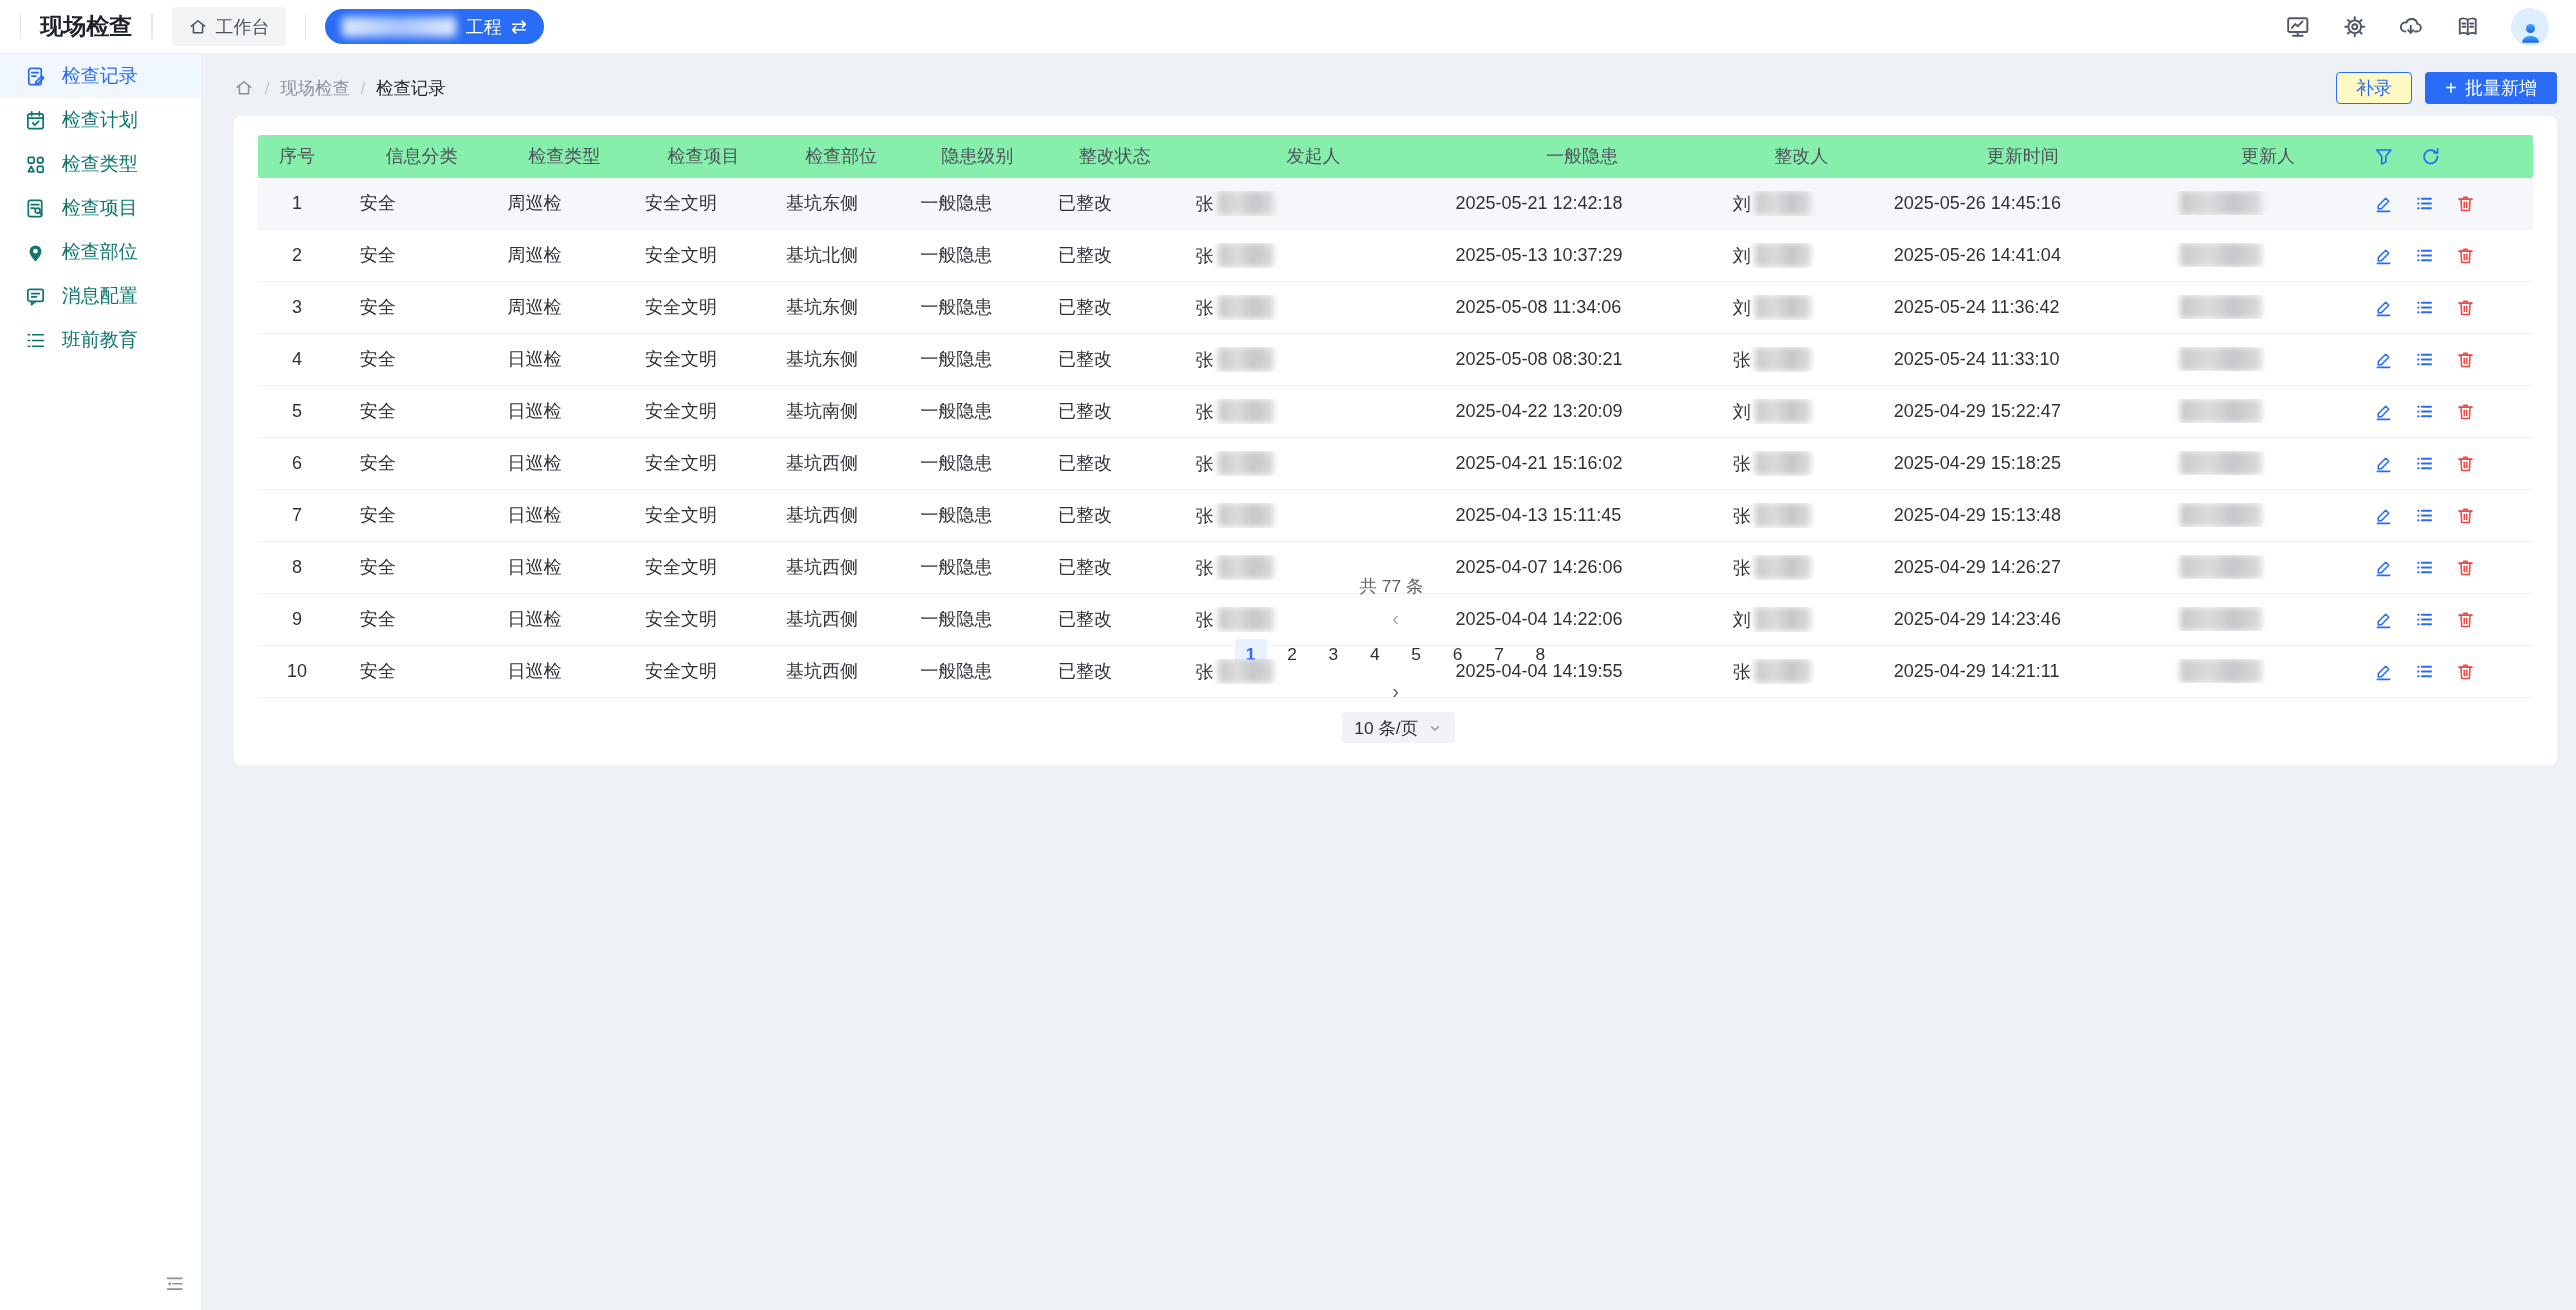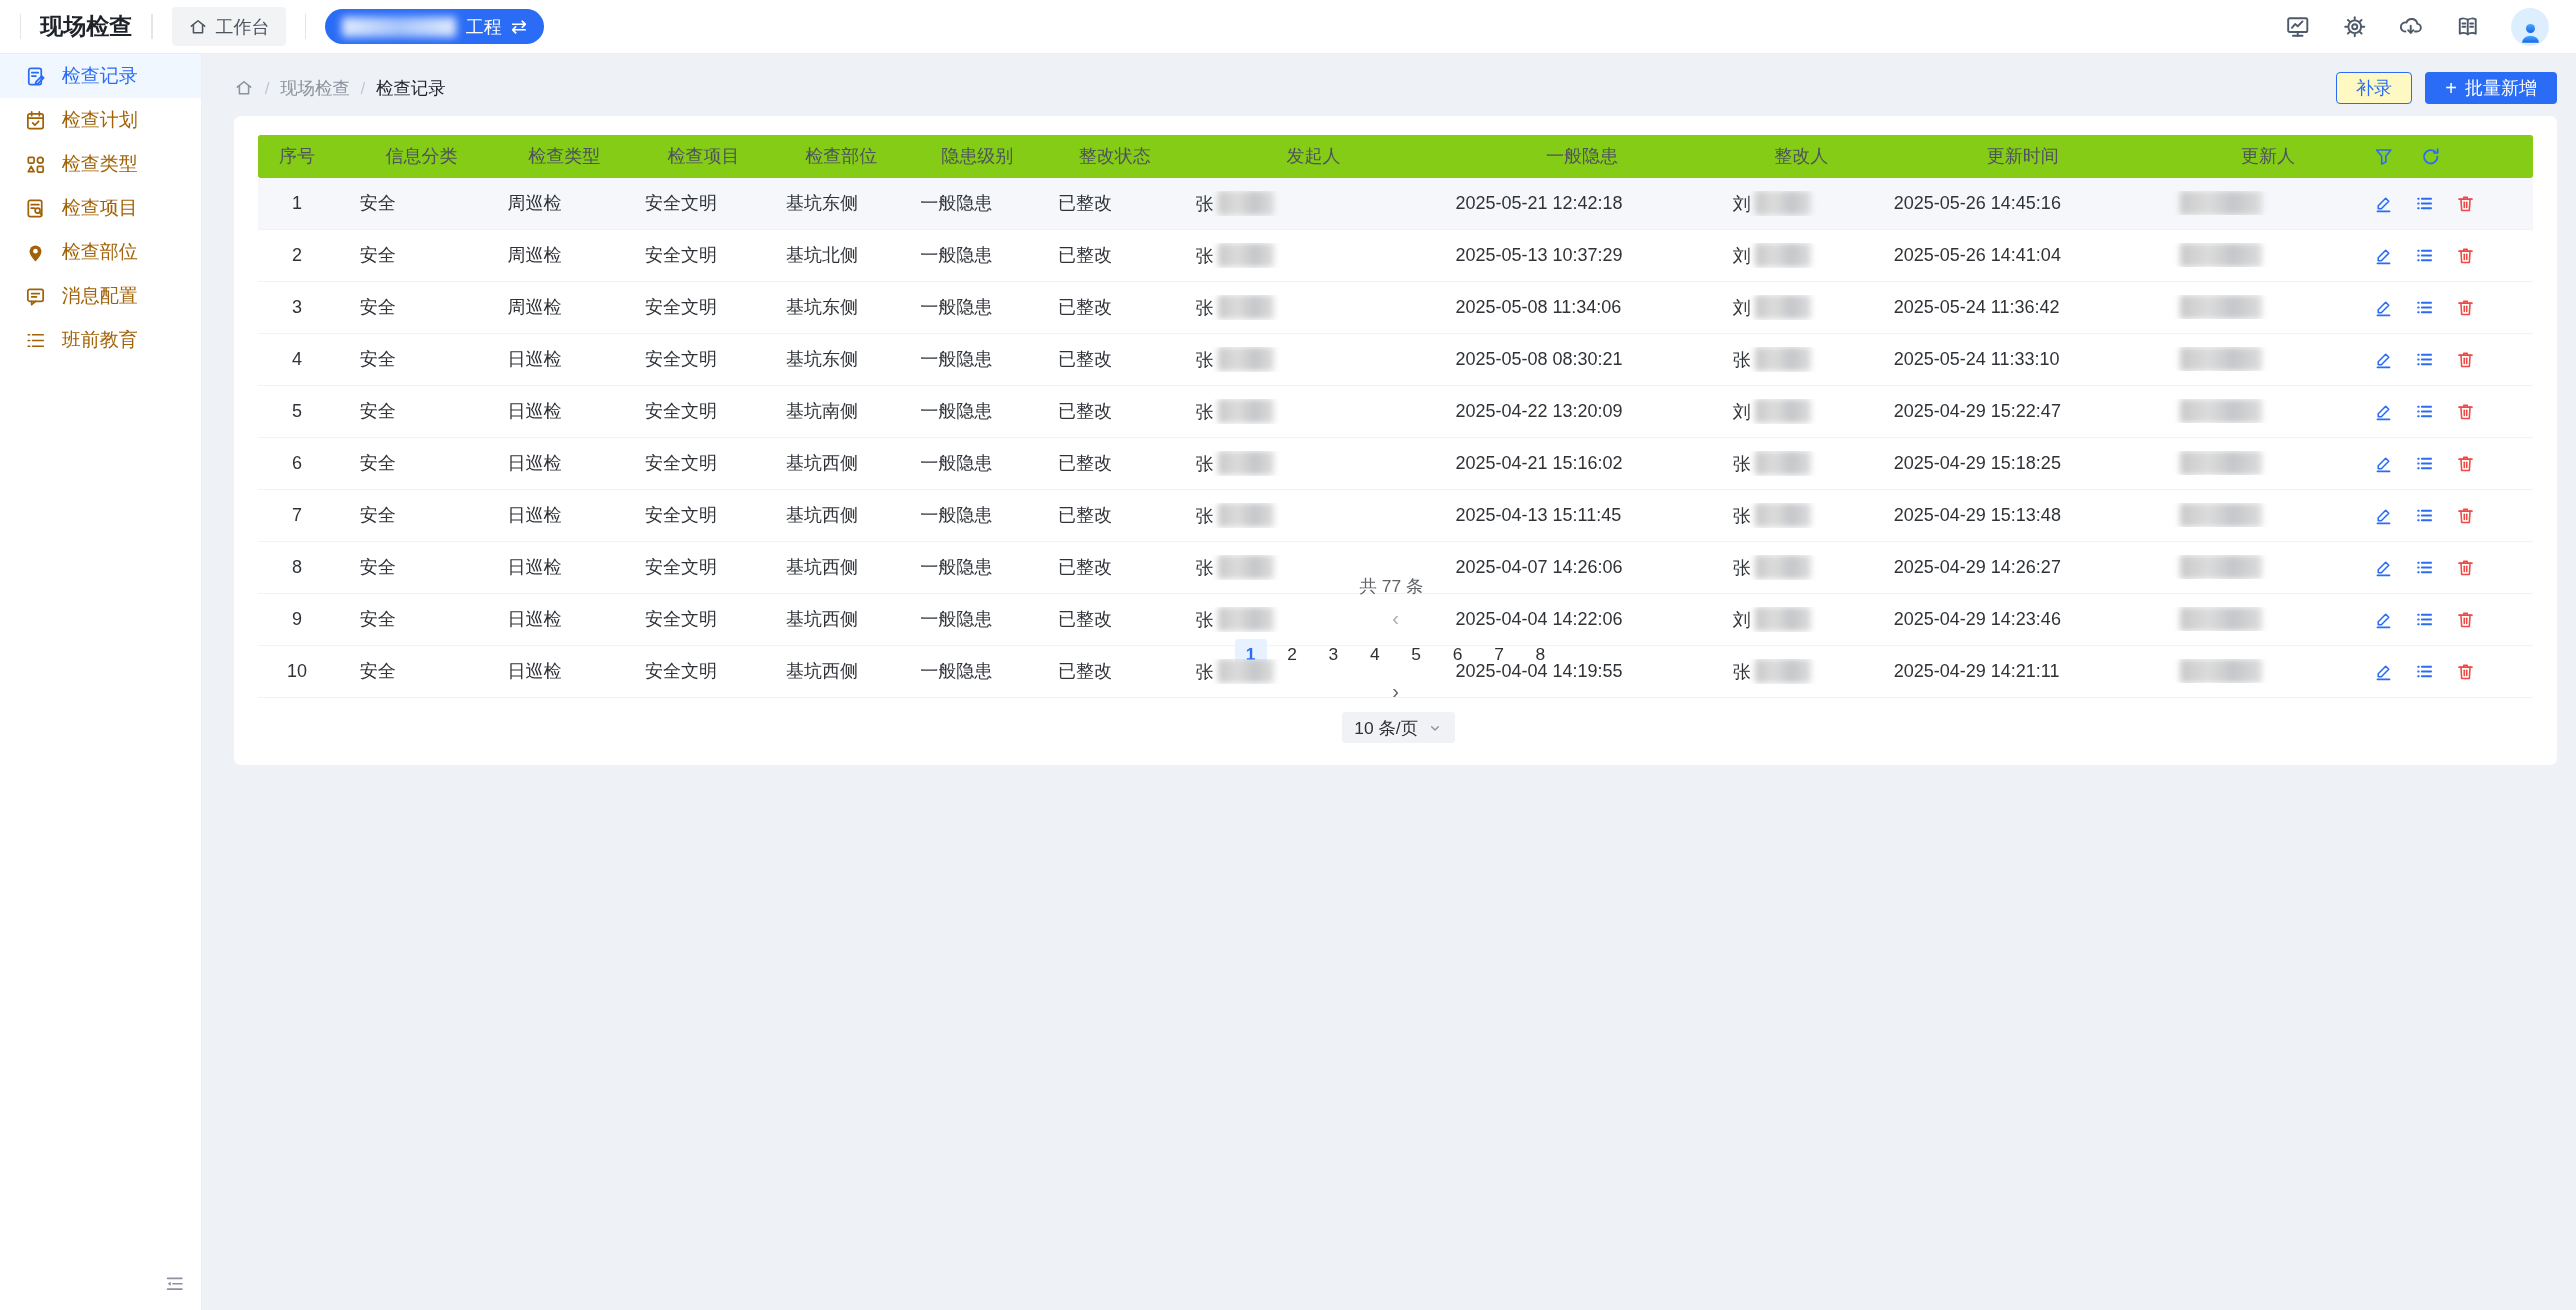--- a/index.html
+++ b/index.html
@@ -24,21 +24,21 @@
   .top-right{margin-left:auto;display:flex;align-items:center;gap:31px;padding-right:27px;color:#4e5969;}
   .top-ic{width:25.5px;height:25.5px;cursor:pointer;}
   .avatar{width:38px;height:38px;border-radius:50%;background:#ddeeff;display:flex;
           align-items:flex-end;justify-content:center;overflow:hidden;cursor:pointer;}
   .avatar svg{width:27px;height:27px;}
 
   
   .sidebar{position:absolute;top:54px;left:0;bottom:0;width:202px;background:#fff;
            border-right:0.7px solid #eceef1;z-index:4;}
   .side-item{display:flex;align-items:center;gap:14.8px;height:44px;padding-left:24px;
-             font-size:19px;color:#a16207;cursor:pointer;}
+             font-size:19px;color:#0f766e;cursor:pointer;}
   .side-item svg{width:23px;height:23px;flex:none;}
   .side-item.active{background:#f1f7ff;color:#2a6cf5;}
   .collapse-btn{position:absolute;right:16px;bottom:13.4px;color:#8a919f;cursor:pointer;}
   .collapse-btn svg{width:21.5px;height:21.5px;}
 
   
   .main{position:absolute;top:54px;left:202px;right:0;bottom:0;padding:0 19px 0 32px;}
   .page-head{display:flex;align-items:center;height:39px;margin-top:14.8px;}
   .crumb{display:flex;align-items:center;gap:10.7px;font-size:17.4px;color:#8a919f;}
   .crumb svg{width:20px;height:20px;}
@@ -47,21 +47,21 @@
   .page-head .actions{margin-left:auto;display:flex;gap:13.4px;}
   .btn{height:32px;border-radius:4px;font-size:18px;display:flex;align-items:center;
        justify-content:center;padding:0 19px;cursor:pointer;border:0.7px solid transparent;}
   .btn-outline{background:#fef9c3;border-color:#2a6cf5;color:#2a6cf5;}
   .btn-primary{background:#2a6cf5;color:#fff;gap:8px;}
   .plus{font-size:20px;line-height:1;}
 
   
   .card{margin-top:8px;background:#fff;border-radius:6.7px;height:649px;padding:19px 24px 0 24px;}
   .grid-cols{display:grid;grid-template-columns:3.42% 6.49% 6.05% 6.2% 5.9% 6.05% 6.05% 11.42% 12.19% 7.08% 12.4% 9.15% 7.6%;}
-  .thead{background:#84cc16;height:43px;align-items:center;border-radius:2.7px;}
+  .thead{background:#86efac;height:43px;align-items:center;border-radius:2.7px;}
   .th{font-size:18px;font-weight:500;color:#4e535b;padding-left:24px;white-space:nowrap;text-align:center;}
   .th.c-no{text-align:center;padding-left:0;}
   .th-tools{display:flex;align-items:center;gap:25.5px;padding-left:13.4px;color:#2a6cf5;}
   .th-tools svg{width:21.5px;height:21.5px;cursor:pointer;}
   .tr{height:52px;align-items:center;border-bottom:0.7px solid #f0f2f5;}
   .tr.hovered{background:#f5f7fa;}
   .td{font-size:18px;color:#2f3338;padding-left:24px;white-space:nowrap;overflow:hidden;}
   .td.c-no{text-align:center;padding-left:0;}
   .blur{display:inline-block;vertical-align:-5.4px;height:24px;border-radius:2px;margin-left:4px;
         background:linear-gradient(90deg,#c9c9c9,#dcdcdc 35%,#c4c6c9 65%,#dddddd);filter:blur(3.4px);}

